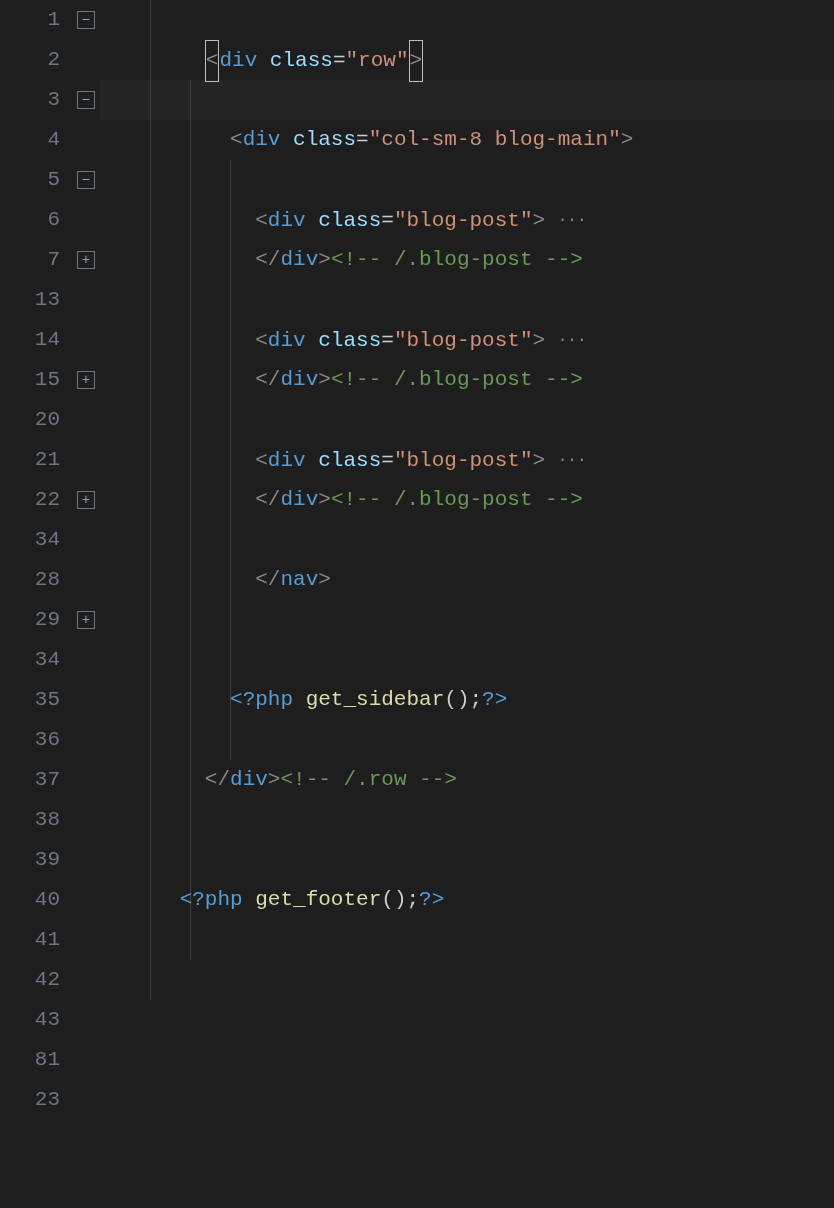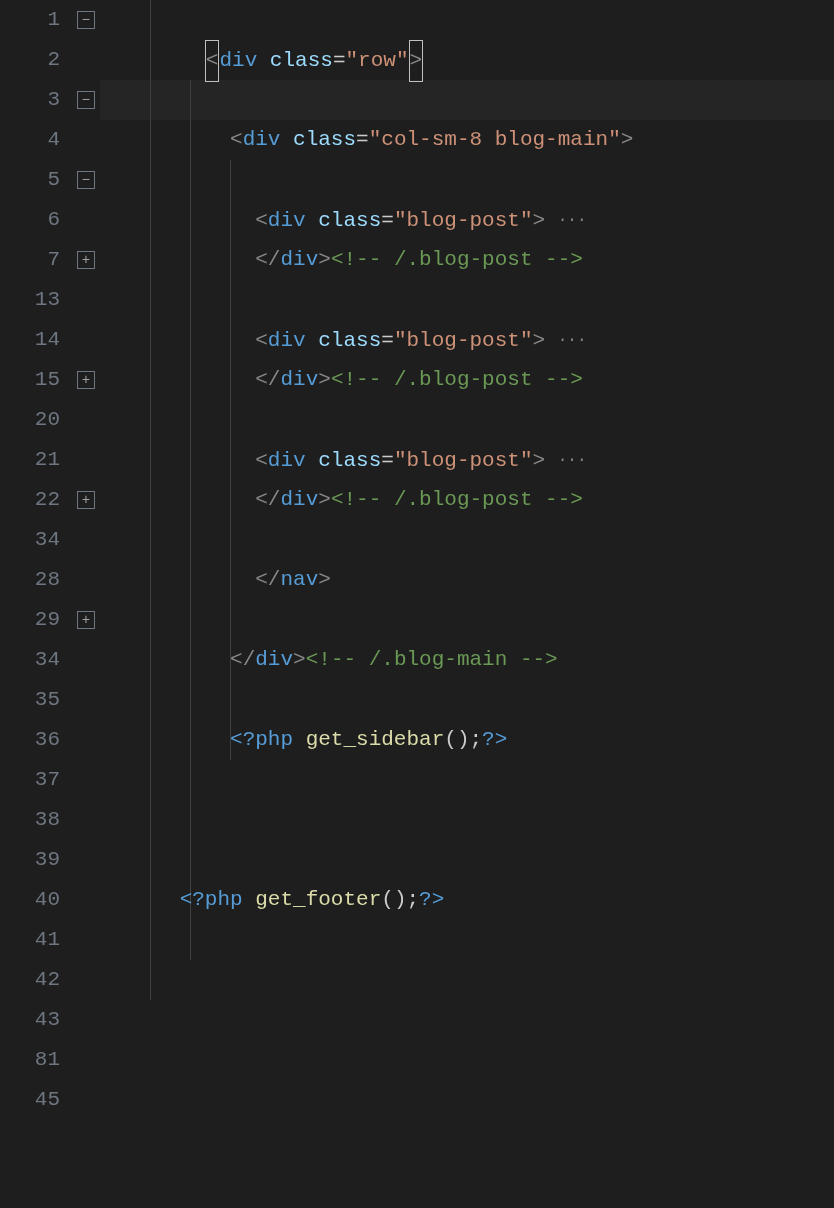--- a/index.html
+++ b/index.html
@@ -51,21 +51,21 @@
       <div class="ln">35</div>
       <div class="ln">36</div>
       <div class="ln">37</div>
       <div class="ln">38</div>
       <div class="ln">39</div>
       <div class="ln">40</div>
       <div class="ln">41</div>
       <div class="ln">42</div>
       <div class="ln">43</div>
       <div class="ln">81</div>
-      <div class="ln">45</div>
+      <div class="ln">23</div>
     </div>
   <div class="fold-col" id="foldcol">
       <div class="cell">
         <div class="fold-icon">−</div>
       </div>
       <div class="cell"></div>
       <div class="cell">
         <div class="fold-icon">−</div>
       </div>
       <div class="cell"></div>
@@ -137,28 +137,28 @@
 
     <div class="row"><span class="t-ws">            </span><span class="t-br">&lt;/</span><span class="t-tag">div</span><span class="t-br">&gt;</span><span class="t-cmt">&lt;!-- /.blog-post --&gt;</span></div>
 
     <div class="row"></div>
 
 
     <div class="row"><span class="t-ws">            </span><span class="t-br">&lt;/</span><span class="t-tag">nav</span><span class="t-br">&gt;</span></div>
 
     <div class="row"></div>
 
-    <div class="row"><span class="t-ws">          </span><span class="t-br">&lt;/</span><span class="t-tag">div</span><span class="t-br">&gt;</span><span class="t-cmt">&lt;!-- /.blog-main --&gt;</span></div>
 
     <div class="row"></div>
 
     <div class="row"><span class="t-ws">          </span><span class="t-php">&lt;?php</span><span class="t-ws"> </span><span class="t-fn">get_sidebar</span><span class="t-punc">();</span><span class="t-php">?&gt;</span></div>
 
     <div class="row"></div>
 
+    <div class="row"><span class="t-ws">        </span><span class="t-br">&lt;/</span><span class="t-tag">div</span><span class="t-br">&gt;</span><span class="t-cmt">&lt;!-- /.row --&gt;</span></div>
 
     <div class="row"></div>
 
 
     <div class="row"></div>
 
     <div class="row"><span class="t-ws">      </span><span class="t-php">&lt;?php</span><span class="t-ws"> </span><span class="t-fn">get_footer</span><span class="t-punc">();</span><span class="t-php">?&gt;</span></div>
 
     <div class="row"></div>
   </div>

